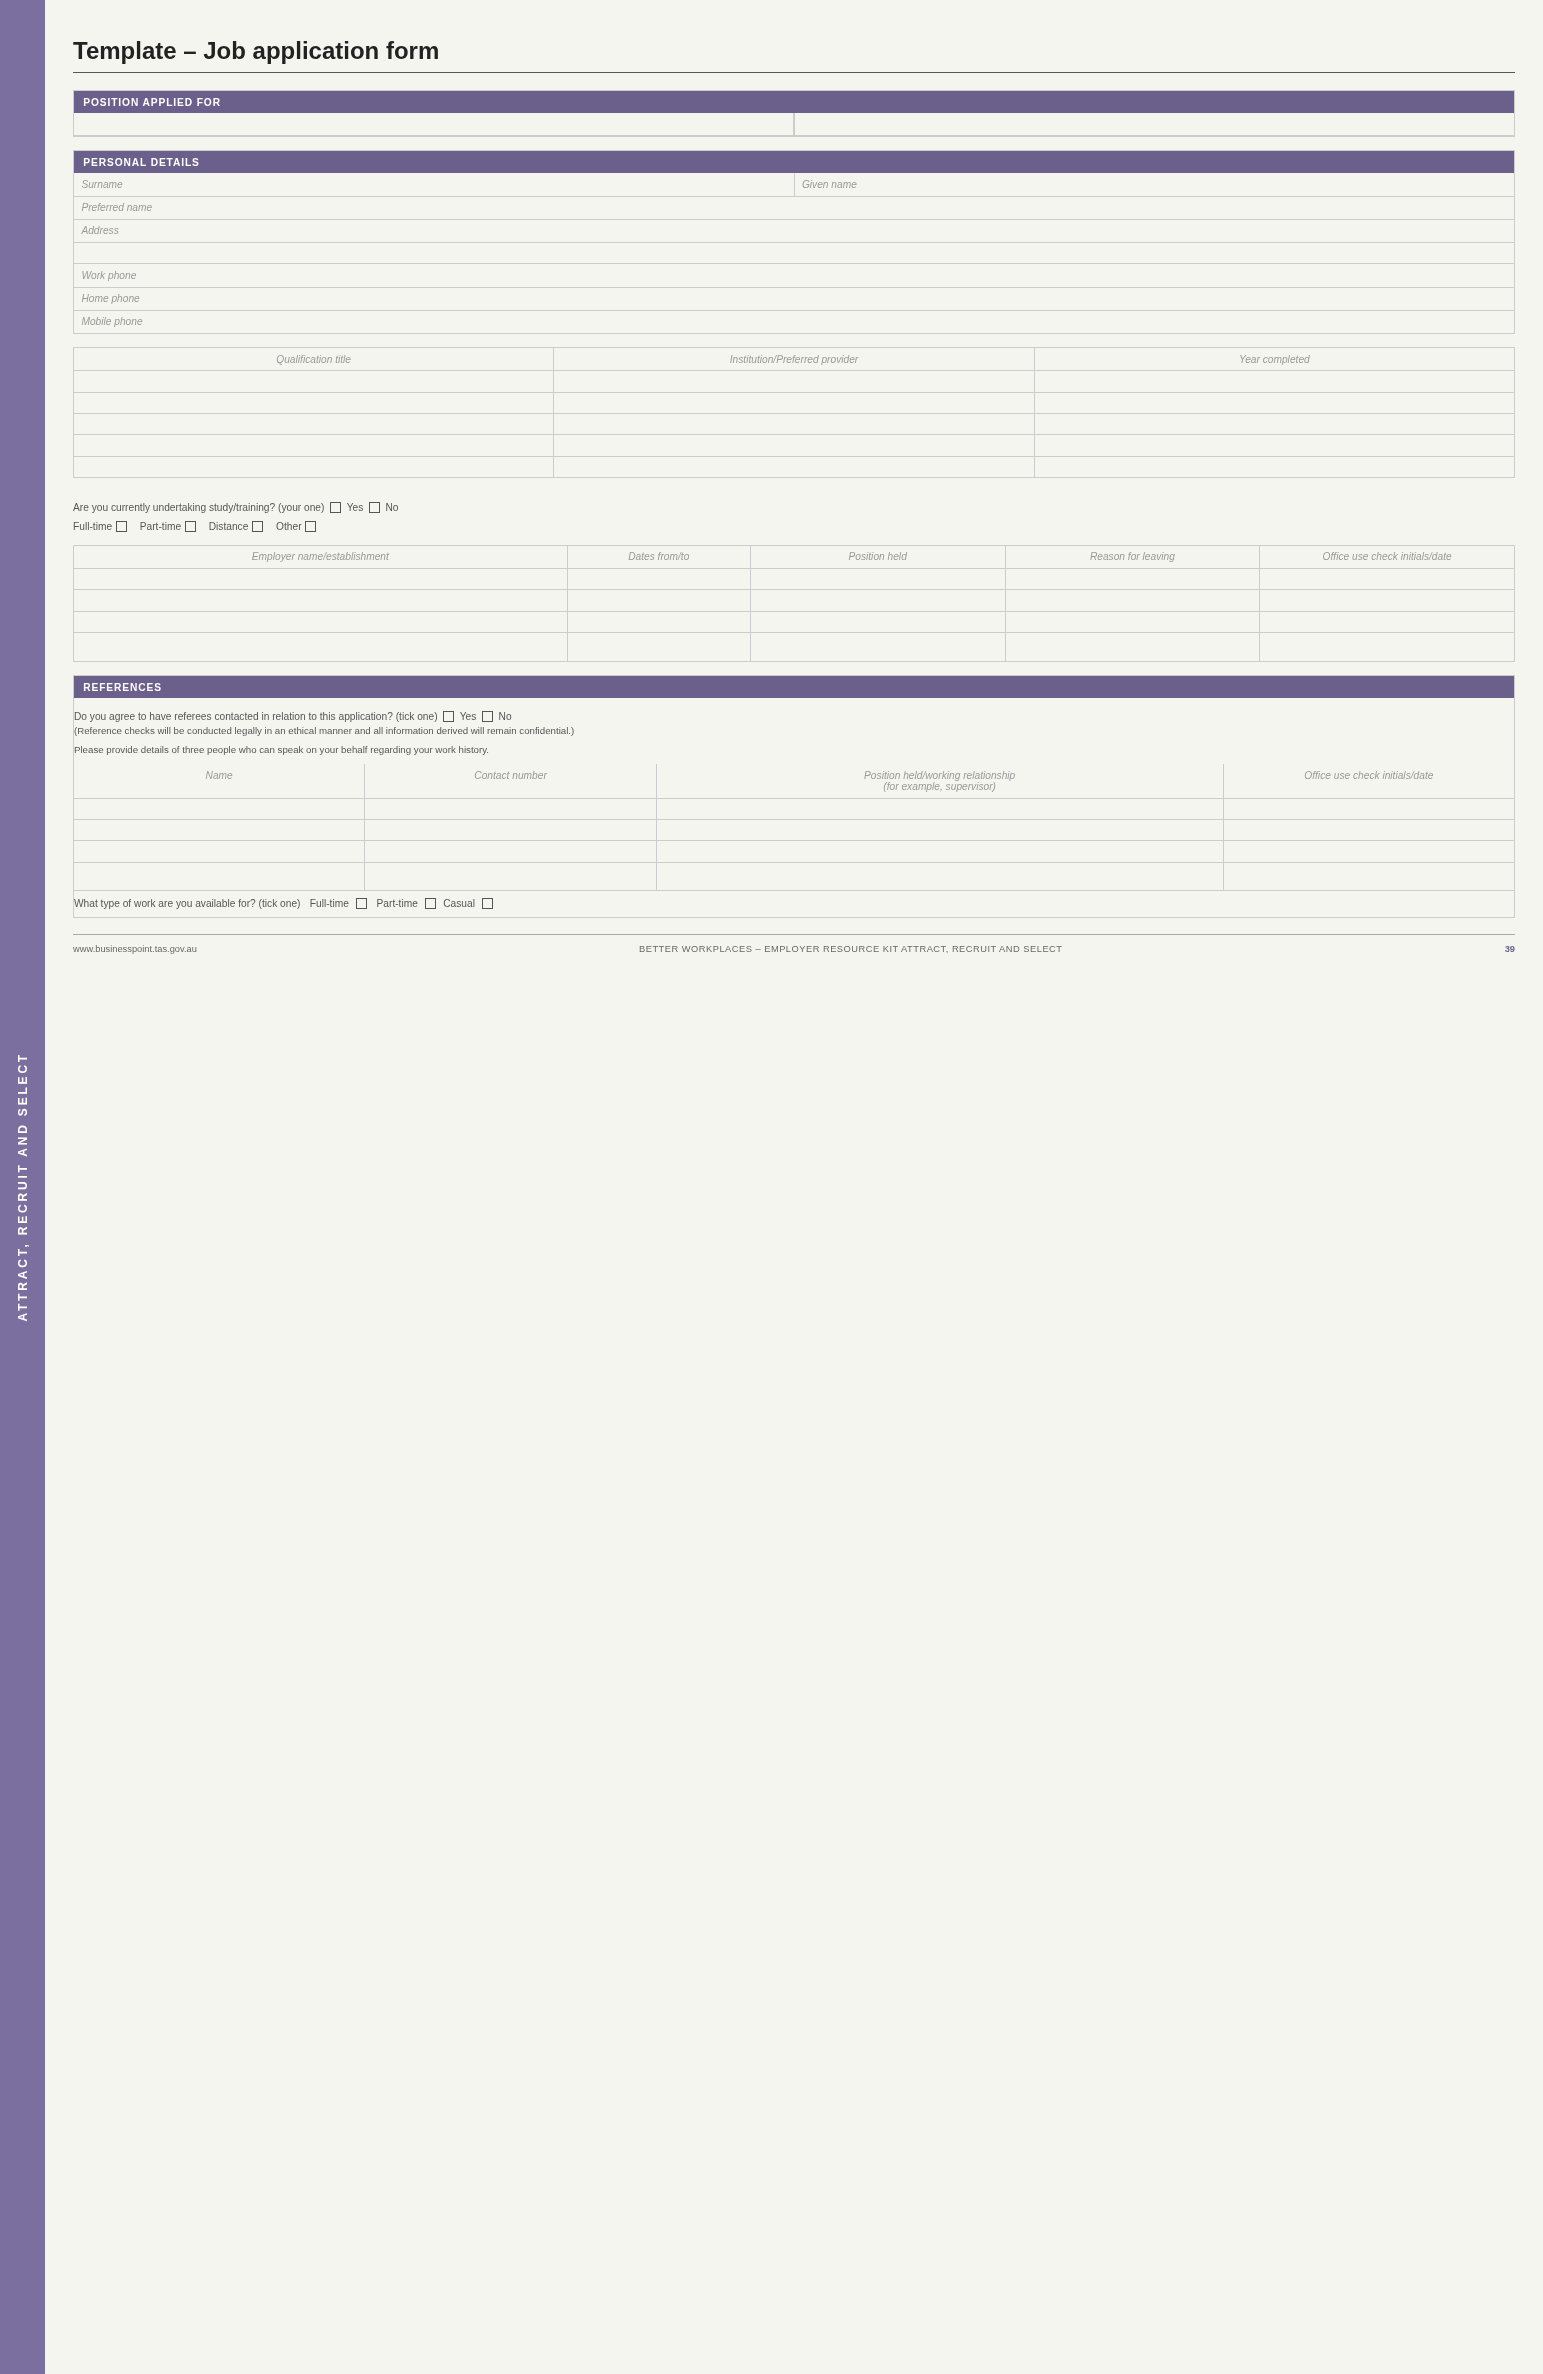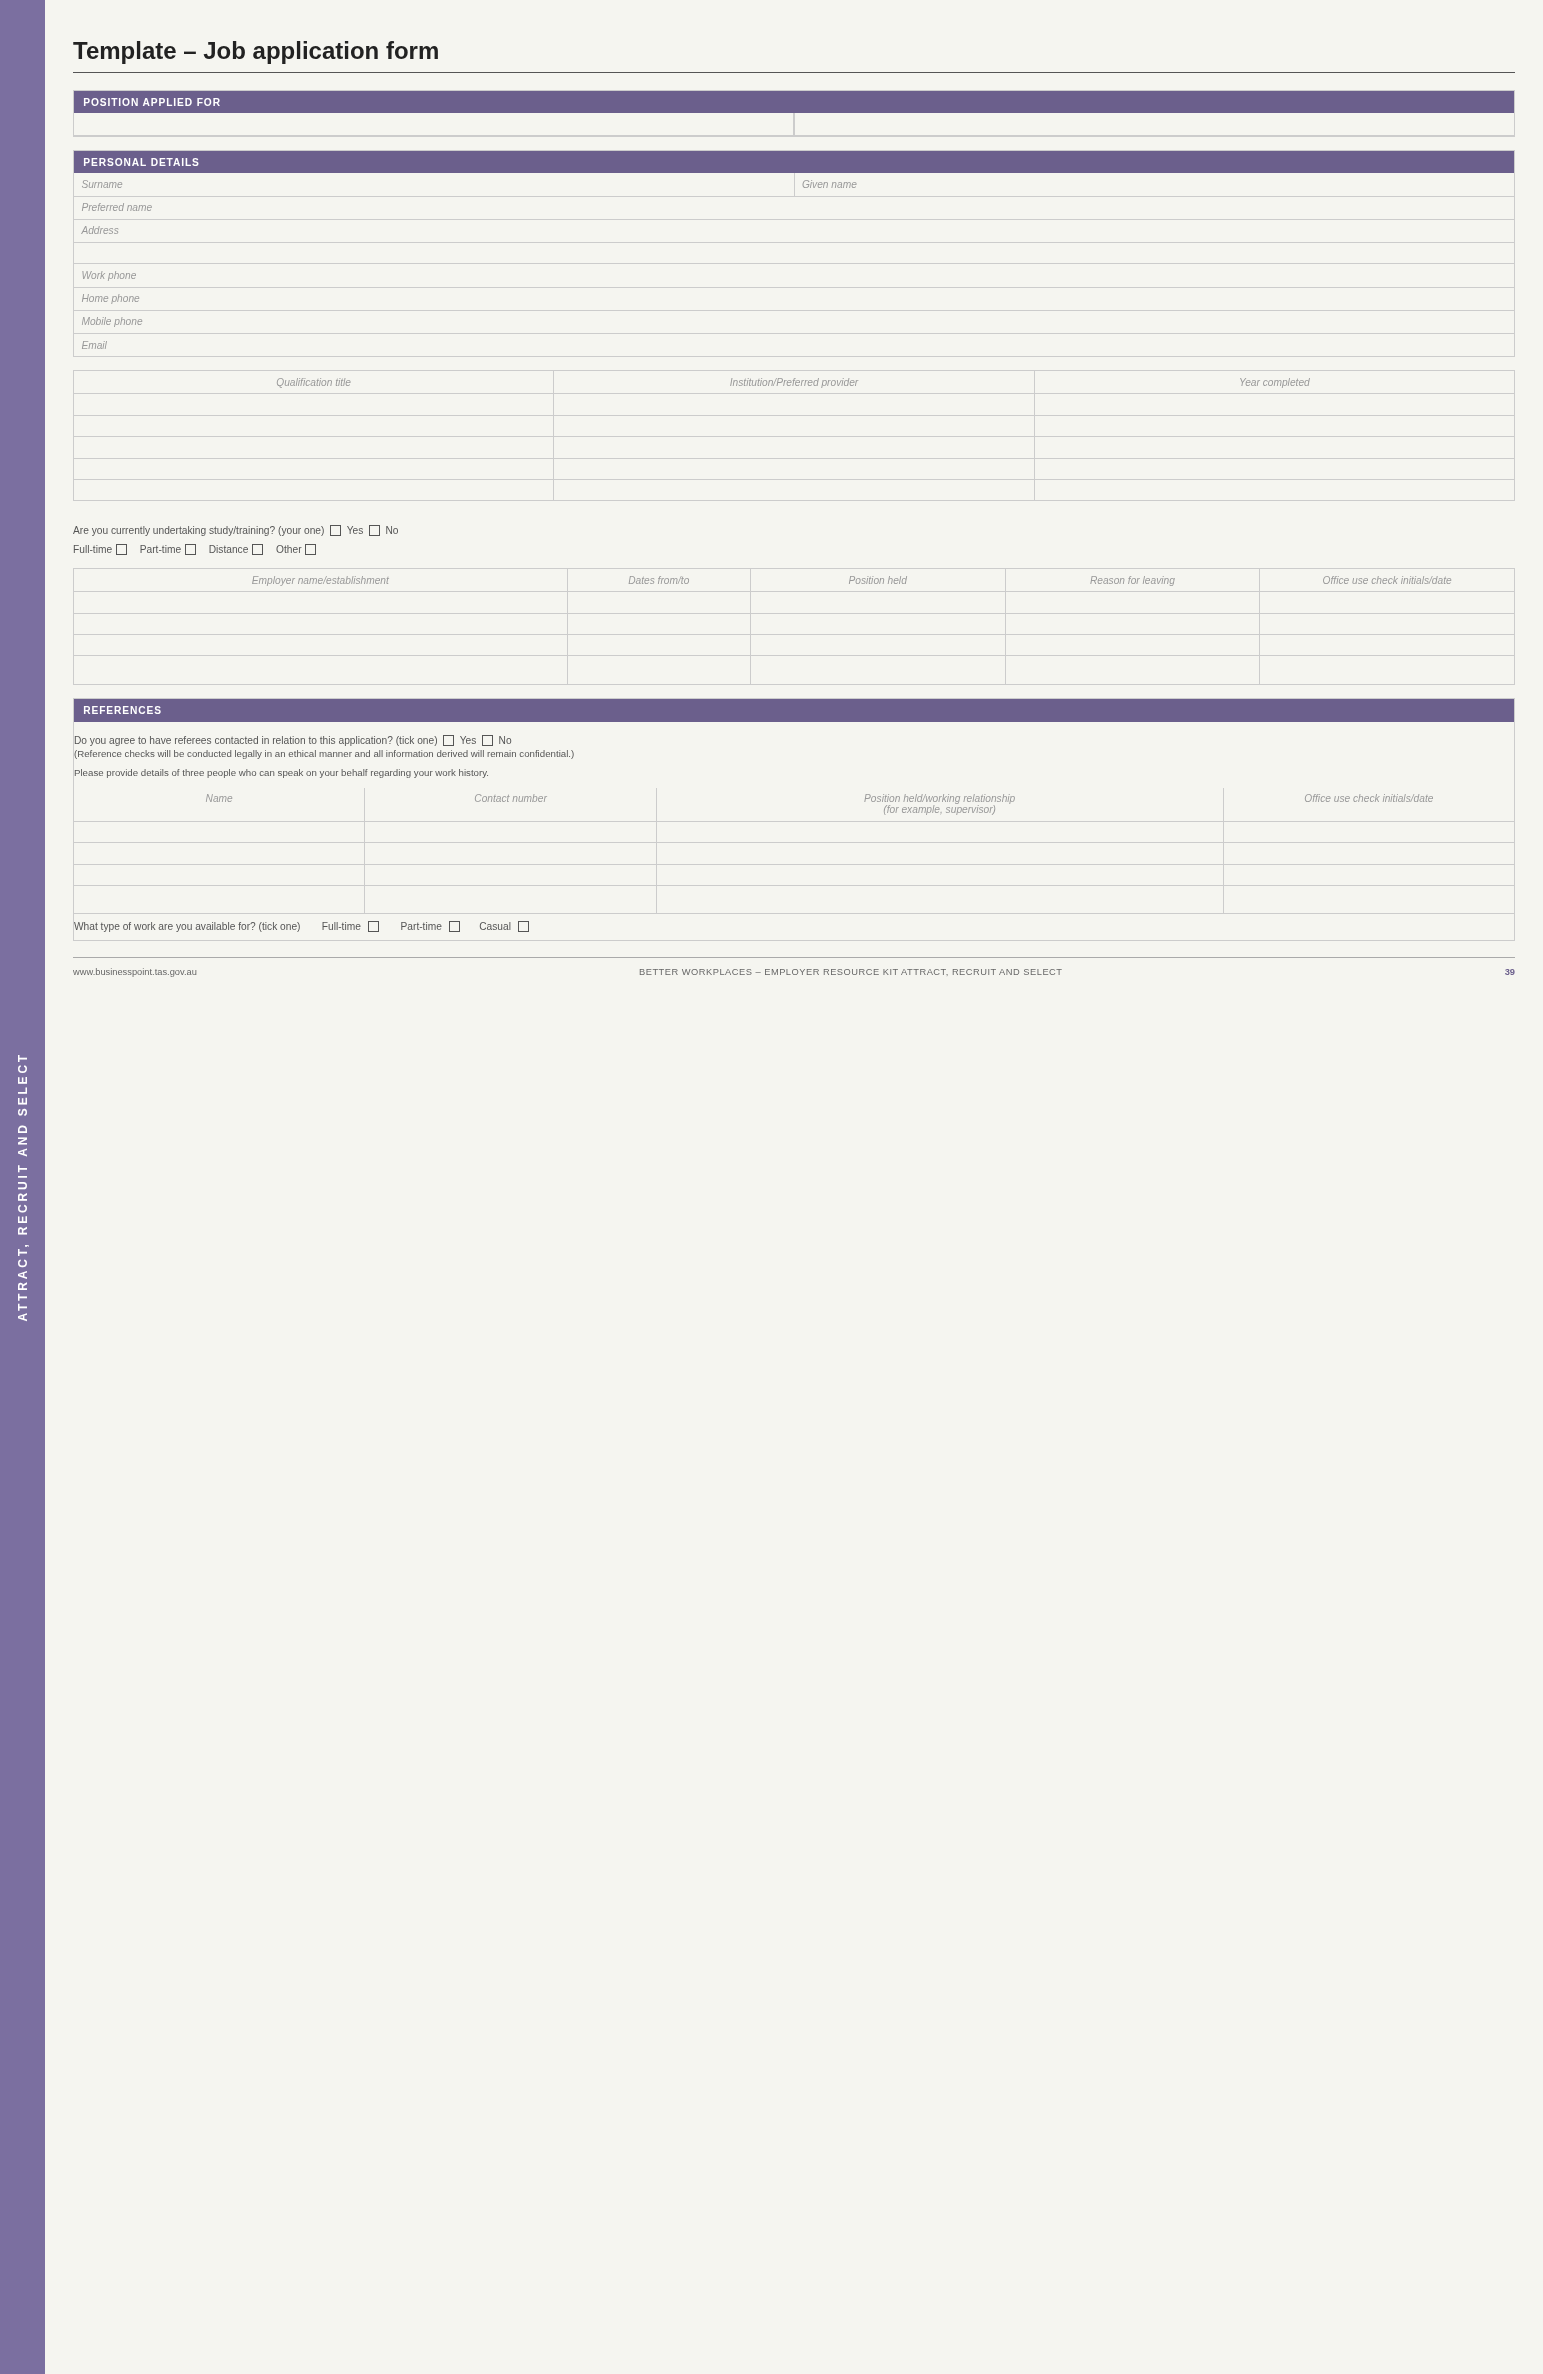--- a/index.html
+++ b/index.html
@@ -211,21 +211,21 @@
       align-items: center;
       gap: 5.6px;
       padding: 5.6px 0 1.9px 0;
       font-size: 10.2px;
       color: #555;
     }
 
     .work-avail-row {
       display: flex;
       align-items: center;
-      gap: 12px;
+      gap: 0;
       font-size: 10.2px;
       color: #555;
     }
   </style>
 </head>
 <body>
 
 <div class="sidebar">
   <span class="sidebar-text">ATTRACT, RECRUIT AND SELECT</span>
 </div>
@@ -258,23 +258,20 @@
       <div class="form-cell empty"></div>
     </div>
     <div class="form-row">
       <div class="form-cell">Work phone</div>
     </div>
     <div class="form-row">
       <div class="form-cell">Home phone</div>
     </div>
     <div class="form-row">
       <div class="form-cell">Mobile phone</div>
-    </div>
-    <div class="form-row">
-      <div class="form-cell">Email</div>
     </div>
   </div>
 
   <div class="form-section">
     <div class="table-header-row">
       <div class="table-col">Qualification title</div>
       <div class="table-col">Institution/Preferred provider</div>
       <div class="table-col">Year completed</div>
     </div>
     <div class="table-data-row">

